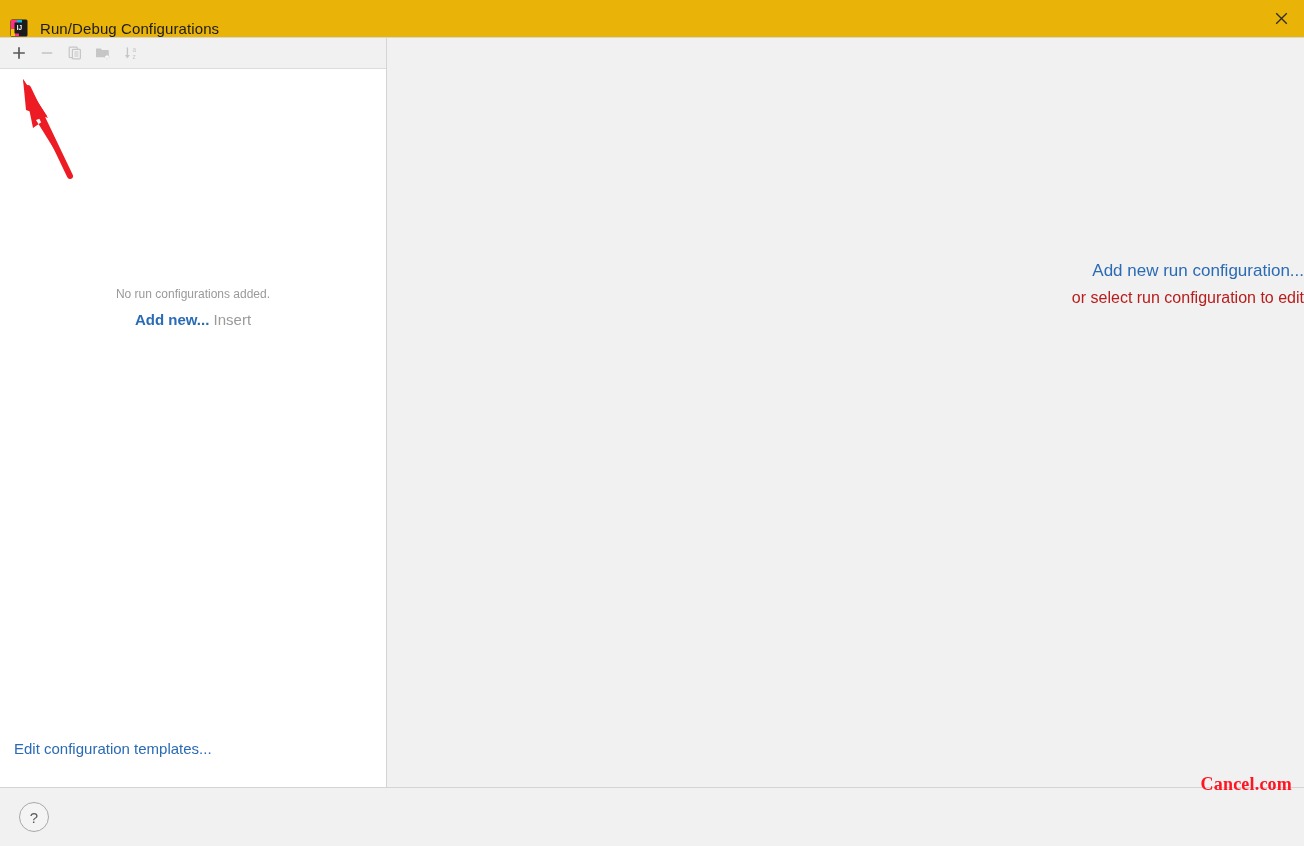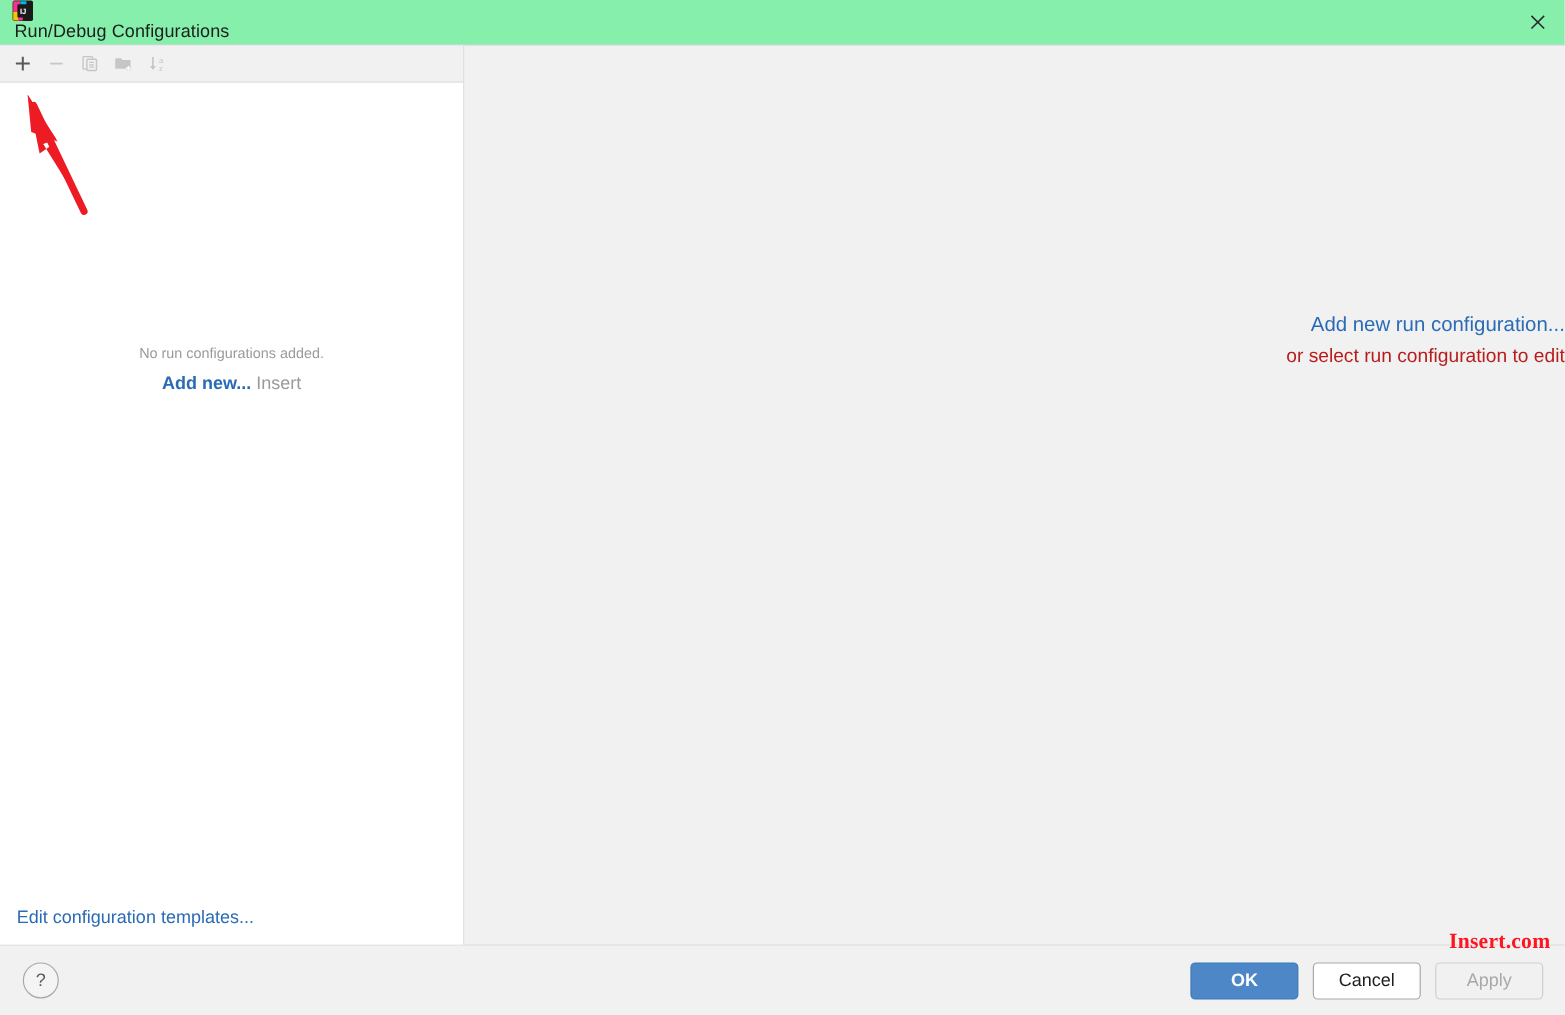--- a/index.html
+++ b/index.html
@@ -20,26 +20,25 @@
     inset: 0;
     display: flex;
     flex-direction: column;
     background: #f2f2f2;
   }
 
   
   .titlebar {
     height: 37px;
     min-height: 37px;
-    background: #86efac;
+    background: #eab308;
     border-bottom: 1px solid #d6d6d6;
     display: flex;
-    align-items: flex-start;
-    position: relative;
-    flex-direction: column;
+    align-items: flex-end;
+    position: relative;
   }
   .app-icon {
     width: 18px;
     height: 18px;
     margin-left: 10px;
     position: relative;
     flex: 0 0 auto;
   }
   .title-text {
     margin-left: 12px;
@@ -118,21 +117,21 @@
   .link {
     color: #2a6bb5;
     cursor: pointer;
   }
   .link-bold { font-weight: 700; }
   .muted { color: #9a9a9a; }
 
   .edit-templates {
     position: absolute;
     left: 14px;
-    bottom: 14px;
+    bottom: 30px;
     font-size: 15px;
     color: #2a6bb5;
     cursor: pointer;
   }
 
   
   .right-pane {
     flex: 1 1 auto;
     background: #f1f1f1;
     position: relative;
@@ -321,27 +320,22 @@
       <div class="right-center">
         <div class="rc-link">Add new run configuration...</div>
         <div class="rc-sub">or select run configuration to edit</div>
       </div>
     </div>
   </div>
 
   <div class="footer">
     <div class="help-btn">?</div>
 
-    <div class="watermark">Insert.com</div>
-
-    <div class="btn-group">
-      <div class="btn btn-primary">OK</div>
-      <div class="btn btn-default">Cancel</div>
-      <div class="btn btn-disabled">Apply</div>
-    </div>
+    <div class="watermark">Cancel.com</div>
+
   </div>
 
   <div class="arrow-overlay">
     <svg width="1304" height="846" viewBox="0 0 1304 846">
       <g>
         <path d="M23 79 L47 116 L36 120 L72 178 L43 121 L33 128 Z" fill="#ed1c24"></path>
         <path d="M28 88 L70 176" stroke="#ed1c24" stroke-width="6" stroke-linecap="round"></path>
         <path d="M23 79 L48 118 L26 110 Z" fill="#ed1c24"></path>
       </g>
     </svg>

